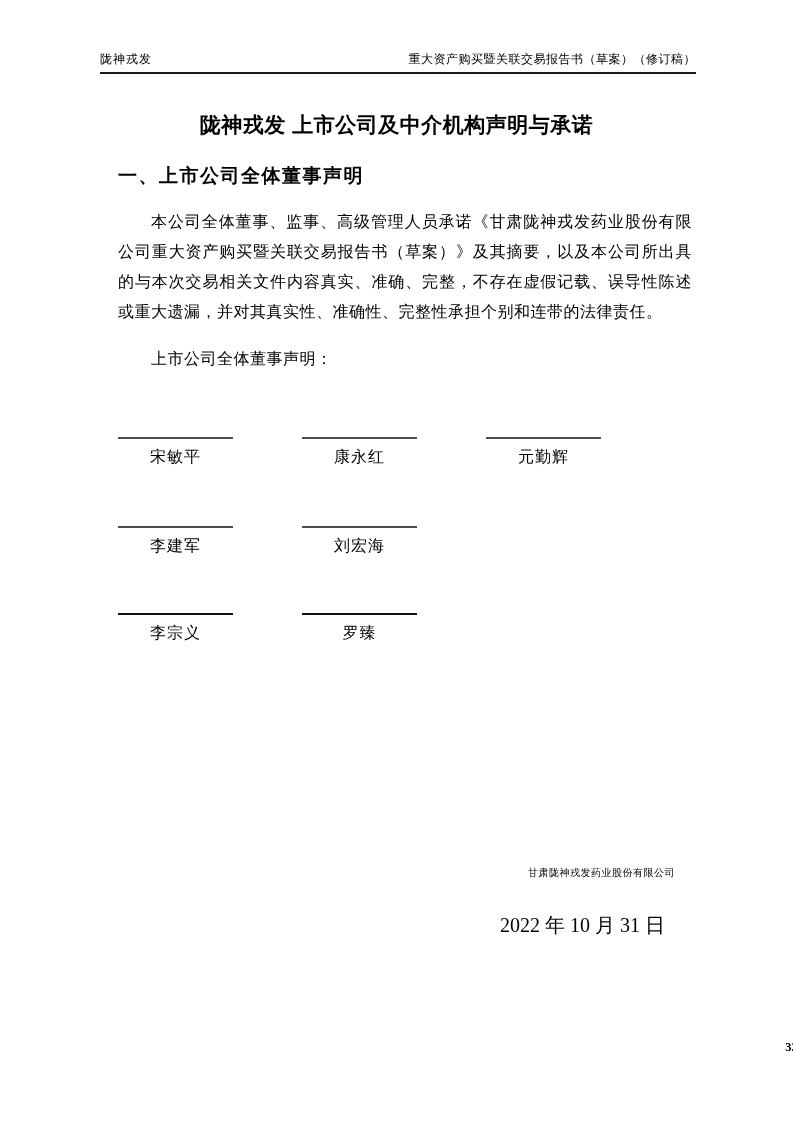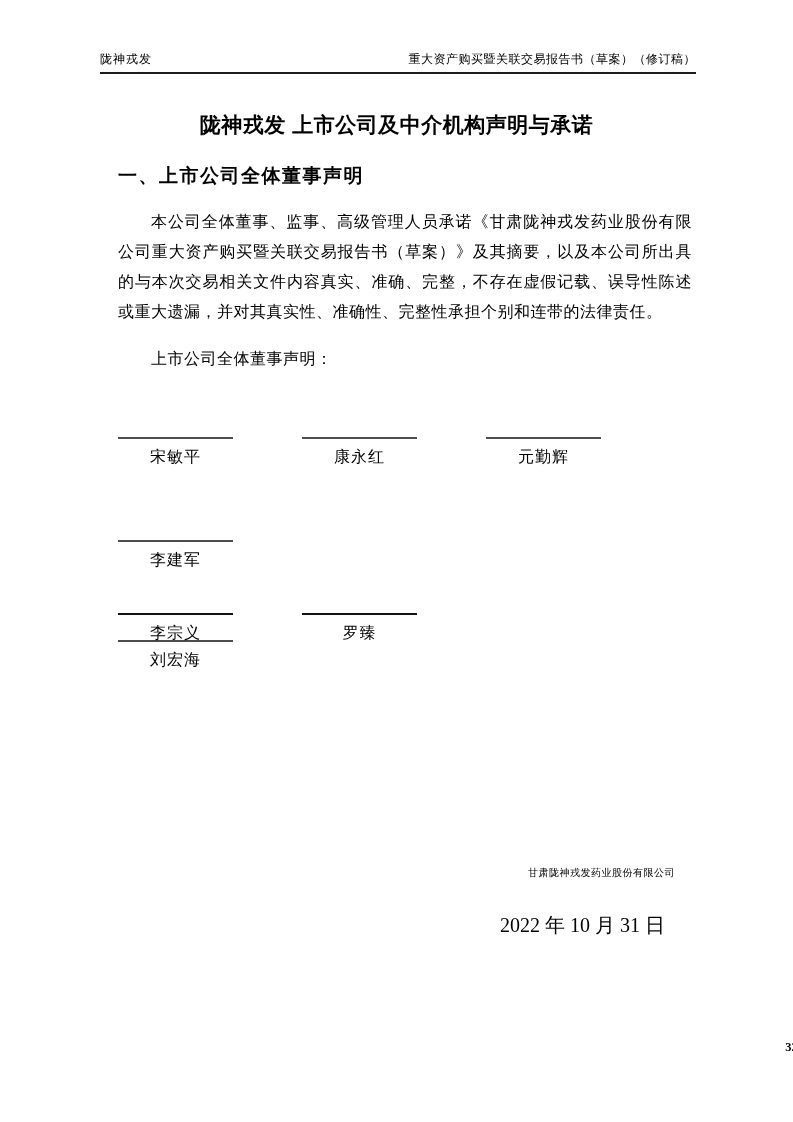--- a/index.html
+++ b/index.html
@@ -83,21 +83,21 @@
 
   
   .sig-row {
     position: absolute;
     left: 118px;
     display: flex;
     gap: 69px;
     justify-content: center;
   }
   .sig-row-1 { top: 437px; }
-  .sig-row-2 { top: 540px; flex-direction: column; }
+  .sig-row-2 { top: 526px; }
   .sig-row-3 { top: 613px; }
   .sig-cell {
     width: 115px;
     border-top: 2px solid #4d4d4d;
     text-align: center;
   }
   .sig-row-3 .sig-cell { border-top-color: #111111; }
   .sig-name {
     display: inline-block;
     padding-top: 8px;

